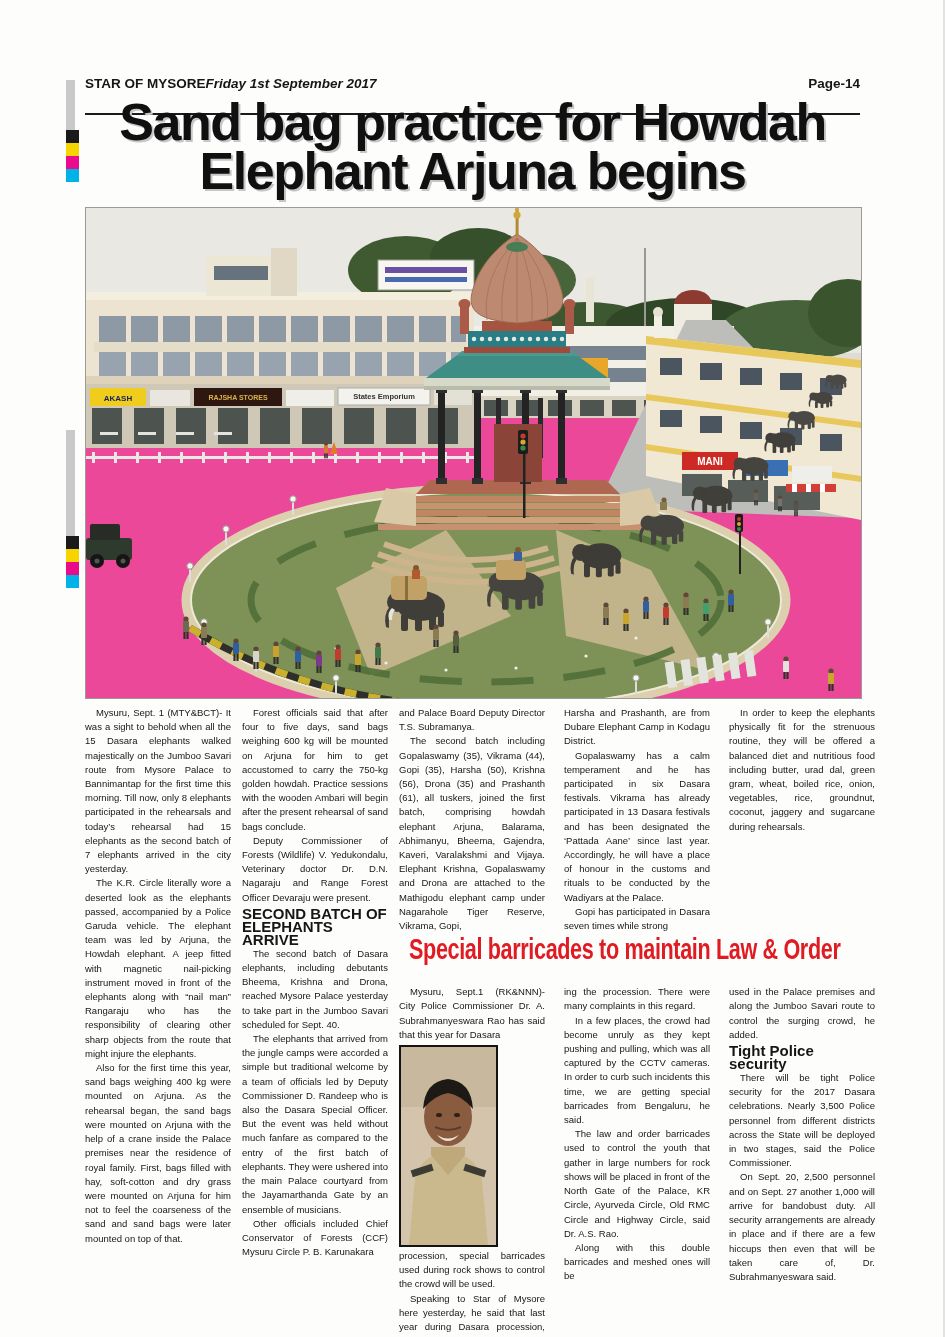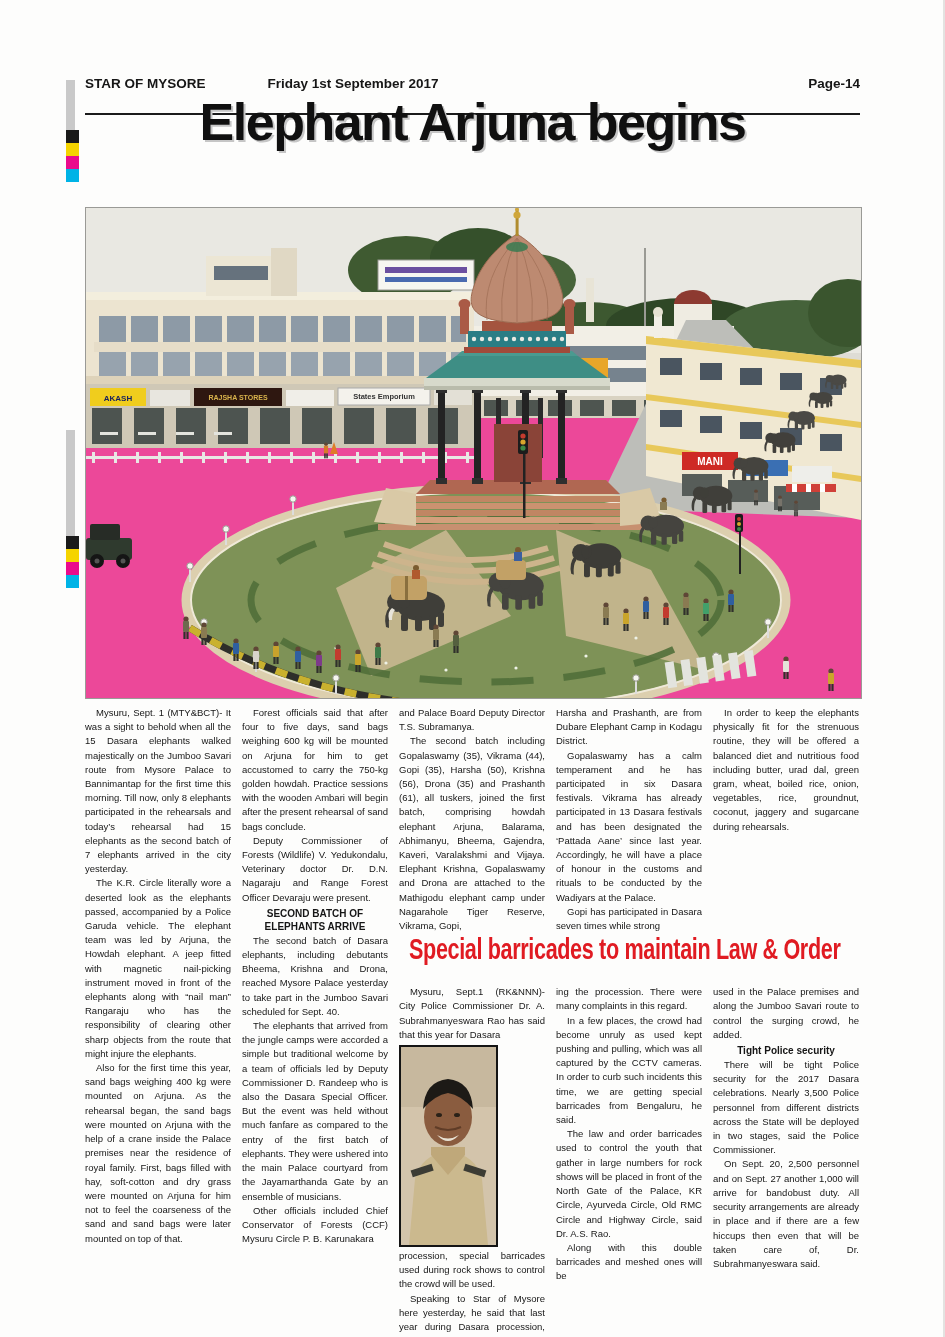--- a/index.html
+++ b/index.html
@@ -6,38 +6,38 @@
   .page{position:relative;width:945px;height:1337px;background:#fdfdfc;overflow:hidden;
         font-family:"Liberation Sans",sans-serif;color:#161616;}
   .page::after{content:"";position:absolute;right:0;top:0;width:2px;height:100%;background:#e3e3e1;}
   
   .regbar{position:absolute;left:66px;width:9px;background:#c9c9c9;}
   .cmyk{position:absolute;left:66px;width:13px;}
   .cmyk i{display:block;width:13px;height:13px;}
   
   .masthead{position:absolute;left:85px;top:76px;width:775px;display:flex;align-items:baseline;
             border-bottom:2px solid #1b1b1b;padding-bottom:22px;font-weight:bold;font-size:13.5px;}
-  .masthead .date{margin-left:62px;}
+  .masthead .date{font-style:italic;}
   .masthead .pageno{margin-left:auto;}
   
   .headline{position:absolute;left:40px;top:98px;width:865px;text-align:center;
             font-weight:bold;font-size:52px;line-height:49px;letter-spacing:-1.5px;color:#101010;
             text-shadow:2px 2px 0 #c6c6c6;}
   
   .photo{position:absolute;left:85px;top:207px;width:775px;height:490px;border:1px solid #9a9a96;
          background:#ec4899;overflow:hidden;}
   
   .cols{position:absolute;left:85px;top:706px;width:775px;display:flex;gap:11px;
         font-size:9.5px;line-height:14.2px;text-align:justify;}
   .col{width:146px;flex:none;}
   .rblock{width:460px;flex:none;}
-  .row3{display:flex;gap:11px;}
+  .row3{display:flex;gap:19px;}
   p{margin:0;text-indent:11px;}
   p.cont{text-indent:0;}
-  h4{margin:2px 0 1px 0;font-size:10px;text-align:center;line-height:13px;}
+  h4{margin:2px 0 1px 0;font-size:15px;text-align:left;line-height:13px;}
   .red-head{margin:9px 0 7px 10px;height:36px;overflow:visible;white-space:nowrap;}
   .red-head span{display:inline-block;transform:scaleX(.72);transform-origin:0 50%;
                  font-weight:bold;font-size:30px;letter-spacing:-.5px;color:var(--headline-red,#e01b22);}
   .portrait{float:left;width:95px;height:198px;border:2px solid #141414;margin:3px 6px 2px 0;background:#cfc0a8;}
   .a2c1-body{overflow:visible;}
 </style>
 </head>
 <body>
 
 <div class="page">
@@ -57,20 +57,21 @@
       <i style="background: rgb(0, 179, 230);"></i>
     </div>
 
   <div class="masthead">
     <span>STAR OF MYSORE</span>
     <span class="date">Friday 1st September 2017</span>
     <span class="pageno">Page-14</span>
   </div>
 
   <div class="headline">
+    <div>Sand bag practice for Howdah</div>
     <div>Elephant Arjuna begins</div>
   </div>
 
   <div class="photo">
     <svg width="775" height="490" viewBox="0 0 775 490" xmlns="http://www.w3.org/2000/svg">
       <defs>
         <g id="ele">
           <ellipse cx="0" cy="0" rx="24" ry="15"></ellipse>
           <rect x="-20" y="8" width="7" height="17" rx="2"></rect>
           <rect x="-6" y="10" width="7" height="15" rx="2"></rect>
@@ -502,21 +503,21 @@
                 <path d="M36,88 Q47,95 58,88 Q47,100 36,88 Z" fill="#e8e2d4"></path>
                 <path d="M34,80 Q47,86 60,80" fill="none" stroke="#5f3c27" stroke-width="2"></path>
               </svg>
             </div>
             <p class="cont">procession, special barricades used during rock shows to control the crowd will be used.</p>
             <p>Speaking to Star of Mysore here yesterday, he said that last year during Dasara procession, the crowd had pushed the barricades on Raja Marga and in the Palace premises and walked across, thus disrupt-</p>
           </div>
         </div>
         <div class="col">
           <p class="cont">ing the procession. There were many complaints in this regard.</p>
-          <p>In a few places, the crowd had become unruly as used kept pushing and pulling, which was all captured by the CCTV cameras. In order to curb such incidents this time, we are getting special barricades from Bengaluru, he said.</p>
+          <p>In a few places, the crowd had become unruly as they kept pushing and pulling, which was all captured by the CCTV cameras. In order to curb such incidents this time, we are getting special barricades from Bengaluru, he said.</p>
           <p>The law and order barricades used to control the youth that gather in large numbers for rock shows will be placed in front of the North Gate of the Palace, KR Circle, Ayurveda Circle, Old RMC Circle and Highway Circle, said Dr. A.S. Rao.</p>
           <p>Along with this double barricades and meshed ones will be</p>
         </div>
         <div class="col">
           <p class="cont">used in the Palace premises and along the Jumboo Savari route to control the surging crowd, he added.</p>
           <h4>Tight Police security</h4>
           <p>There will be tight Police security for the 2017 Dasara celebrations. Nearly 3,500 Police personnel from different districts across the State will be deployed in two stages, said the Police Commissioner.</p>
           <p>On Sept. 20, 2,500 personnel and on Sept. 27 another 1,000 will arrive for bandobust duty. All security arrangements are already in place and if there are a few hiccups then even that will be taken care of, Dr. Subrahmanyeswara said.</p>
         </div>
       </div>

